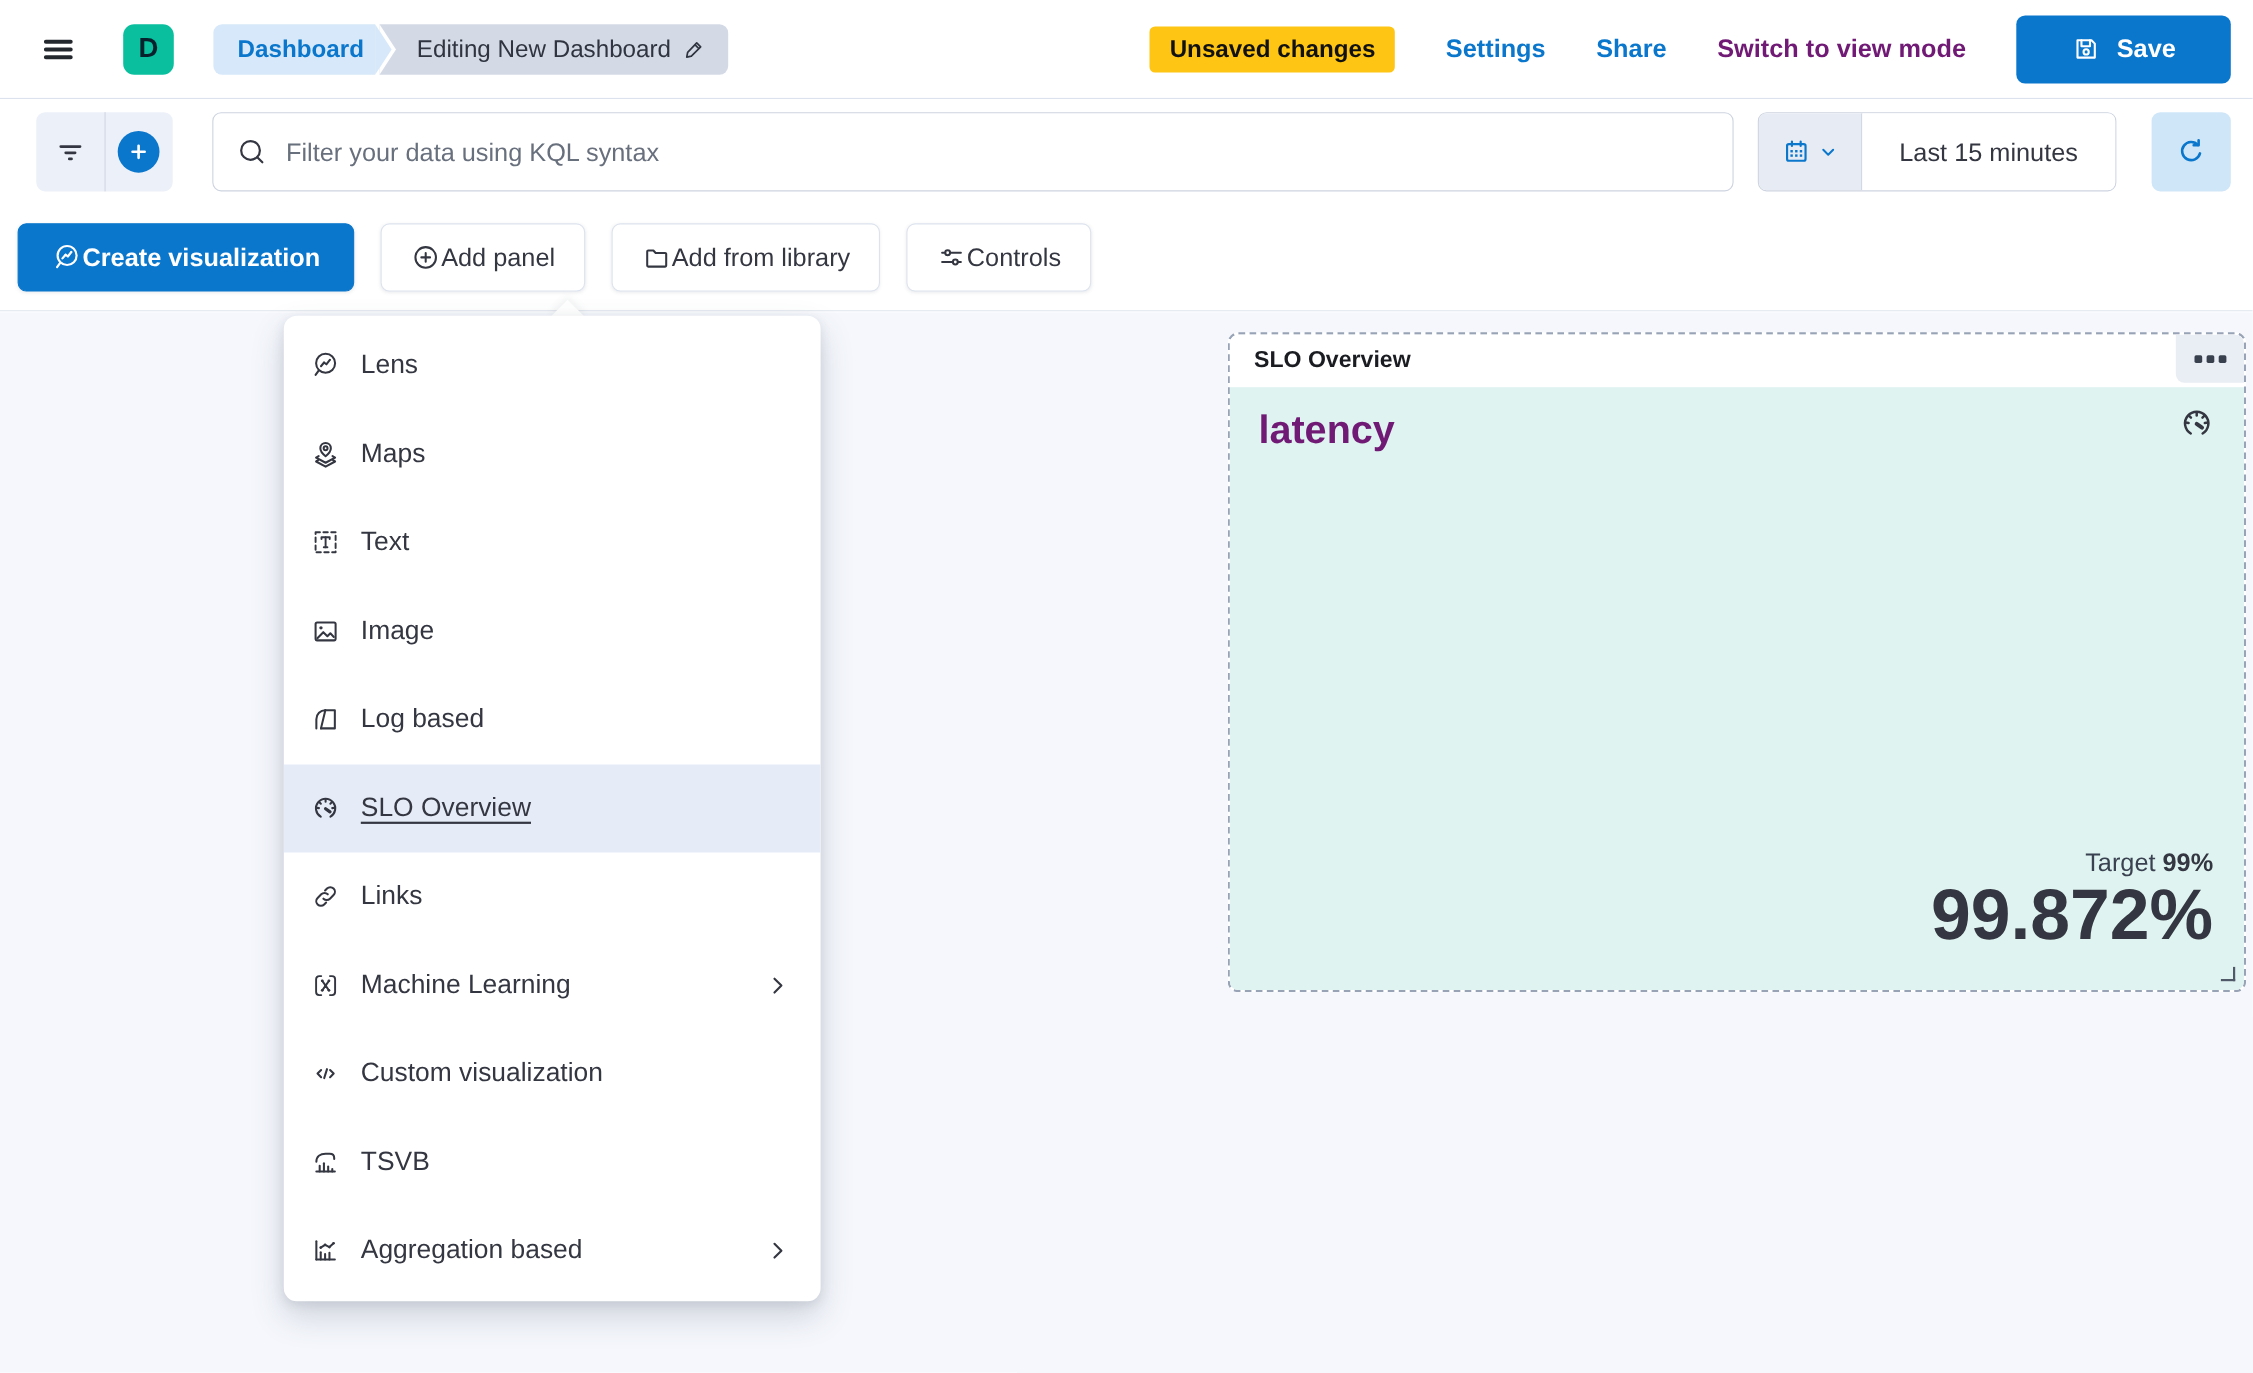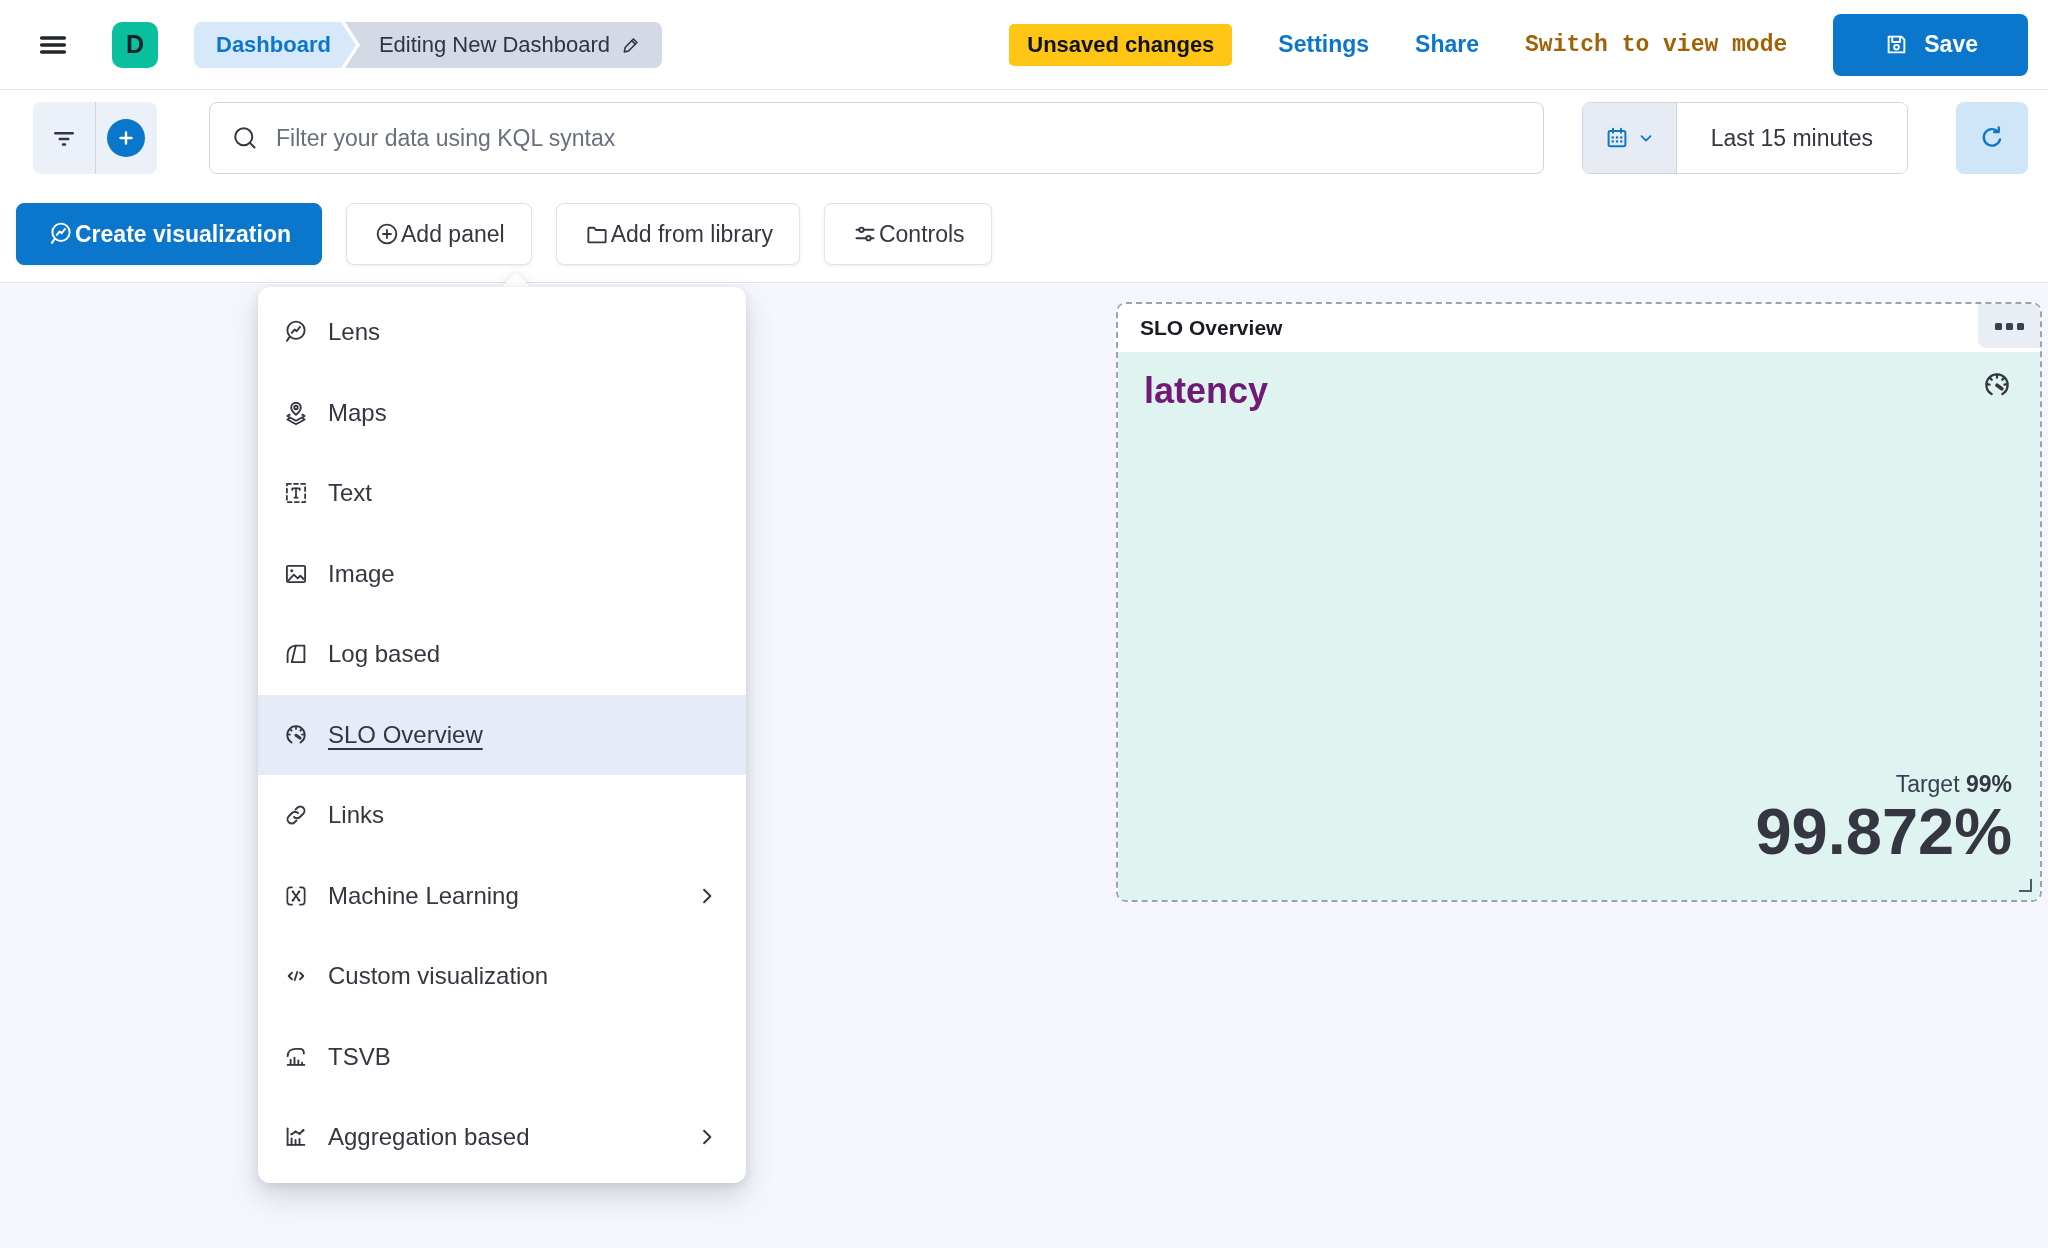--- a/index.html
+++ b/index.html
@@ -23,26 +23,26 @@
             border-left:15px solid #d6e8f9; border-top:23px solid transparent; border-bottom:23px solid transparent; }
   .crumb2 { background:#d3dae6; color:#2f3440; font-weight:500; padding:0 20px 0 34px;
             border-radius:0 8px 8px 0; margin-left:4px; }
   .crumb2::before { content:""; position:absolute; left:0; top:0; z-index:2;
             border-left:15px solid #ffffff; border-top:23px solid transparent; border-bottom:23px solid transparent; }
   .crumb2 svg { margin-left:10px; }
   .top-right { margin-left:auto; display:flex; align-items:center; gap:46px; }
   .badge-unsaved { background:#fec514; color:#111; font-size:22px; font-weight:600;
             padding:8px 18px; border-radius:5px; }
   .top-link { font-size:23px; font-weight:600; color:#0b77cc; background:none; border:none; cursor:pointer; }
-  .top-link.disabled { color:#a16207; cursor:default;font-family:Liberation Mono, monospace; }
+  .top-link.disabled { color:#701a75; cursor:default; }
   .save-btn { background:#0b77cc; color:#fff; font-size:23px; font-weight:600; border:none; cursor:pointer;
             height:62px; padding:0 50px; border-radius:8px; display:flex; align-items:center; gap:14px; }
 
   
-  .filter-row { height:96px; background:#fff; display:flex; align-items:center; padding:0 20px 0 33px; gap:16px; position:relative; z-index:15; }
+  .filter-row { height:96px; background:#fff; display:flex; align-items:center; padding:0 20px 0 33px; gap:0; position:relative; z-index:15; }
   .filter-group { height:72px; width:124px; background:#ecf0f8; border-radius:8px; display:flex; align-items:center; flex:0 0 auto; }
   .filter-cell { flex:1; height:100%; display:flex; align-items:center; justify-content:center; cursor:pointer; background:none; border:none; }
   .filter-cell + .filter-cell { border-left:1px solid #cfd6e4; }
   .plus-circle { width:38px; height:38px; border-radius:50%; background:#0b77cc; display:flex; align-items:center; justify-content:center; }
   .search-box { flex:1 1 auto; height:72px; background:#fff; border:1px solid #cdd4e0; border-radius:8px;
             margin:0 22px 0 36px; display:flex; align-items:center; padding:0 20px; }
   .search-box input { border:none; outline:none; flex:1; font-size:23px; color:#343741; margin-left:16px;
             font-family:"Liberation Sans","DejaVu Sans",sans-serif; background:transparent; }
   .search-box input::placeholder { color:#69707d; }
   .time-picker { height:72px; border:1px solid #cdd4e0; border-radius:8px; display:flex; align-items:stretch; overflow:hidden; flex:0 0 auto; }

